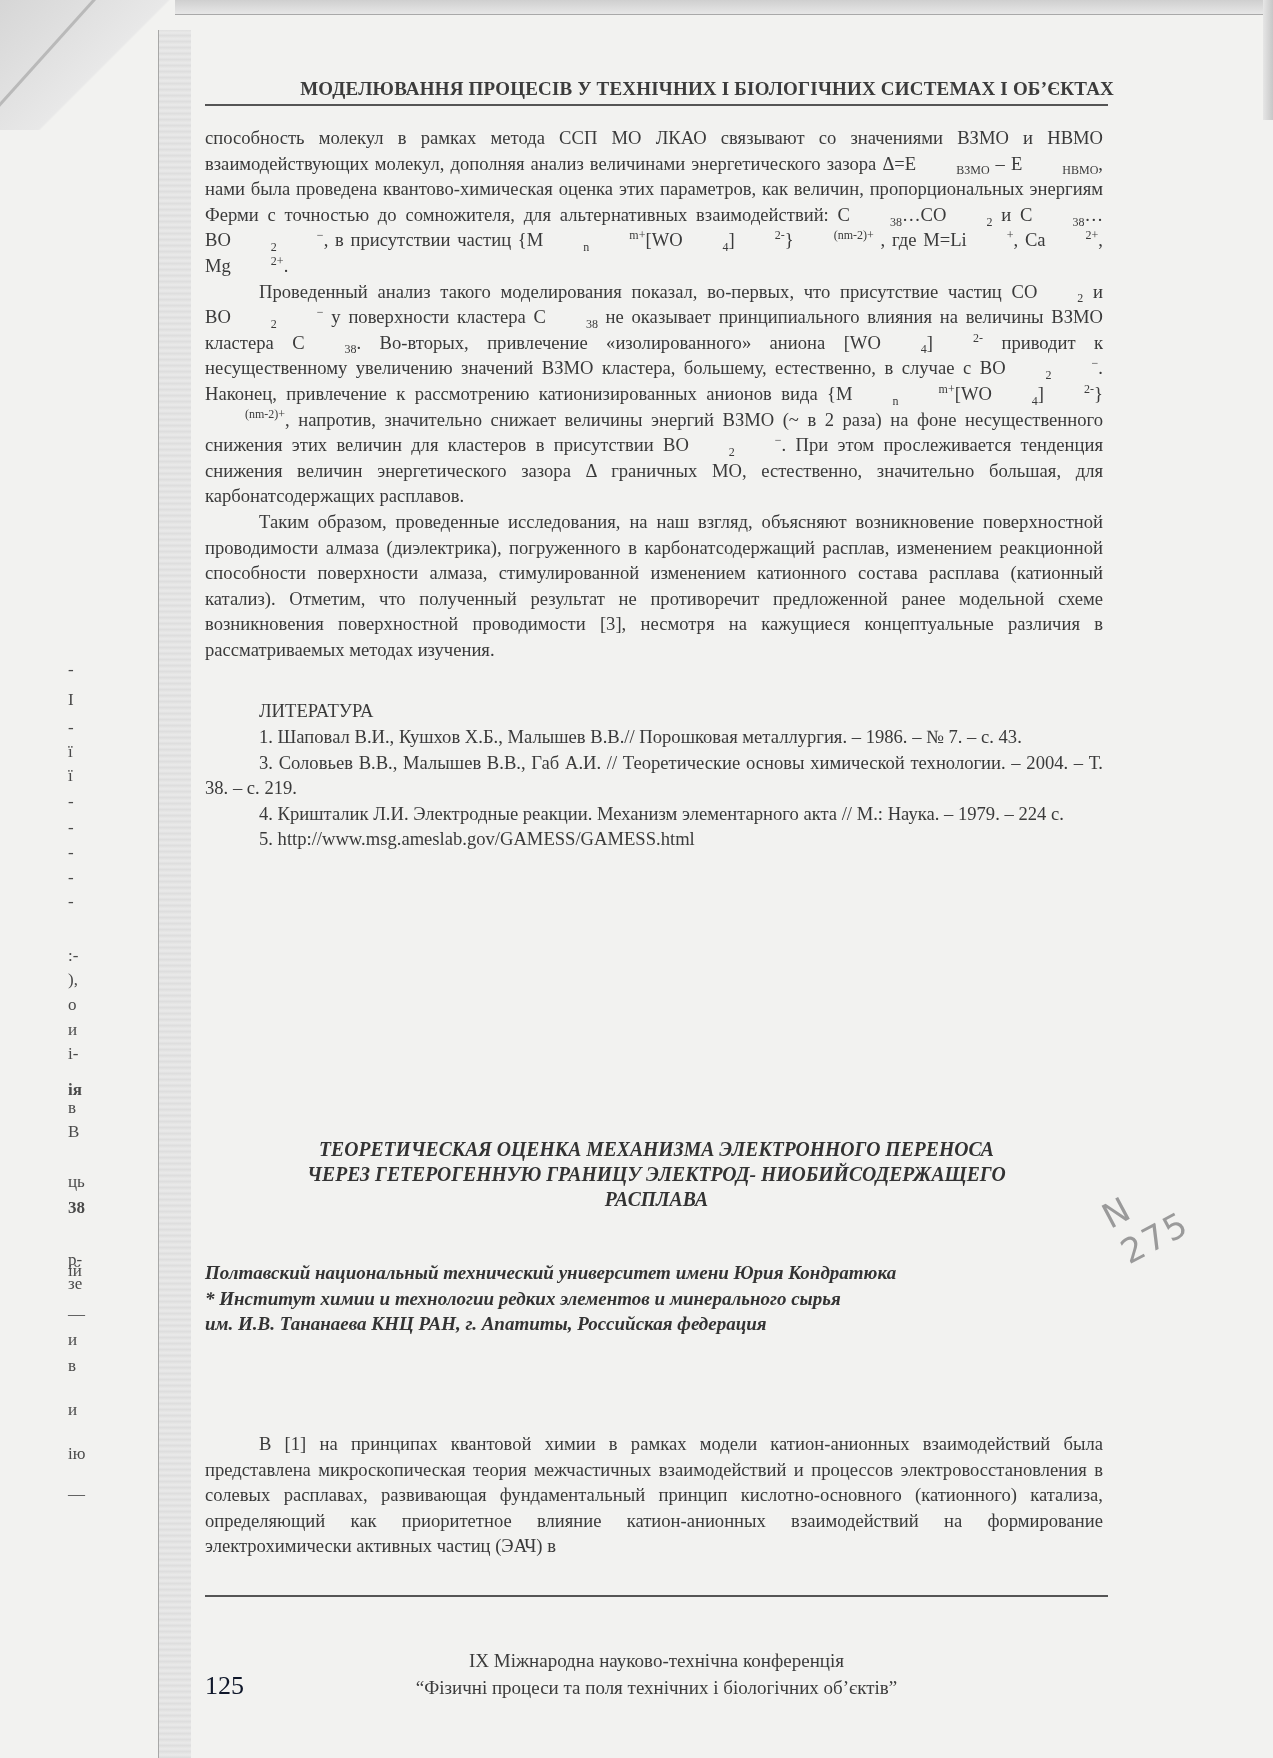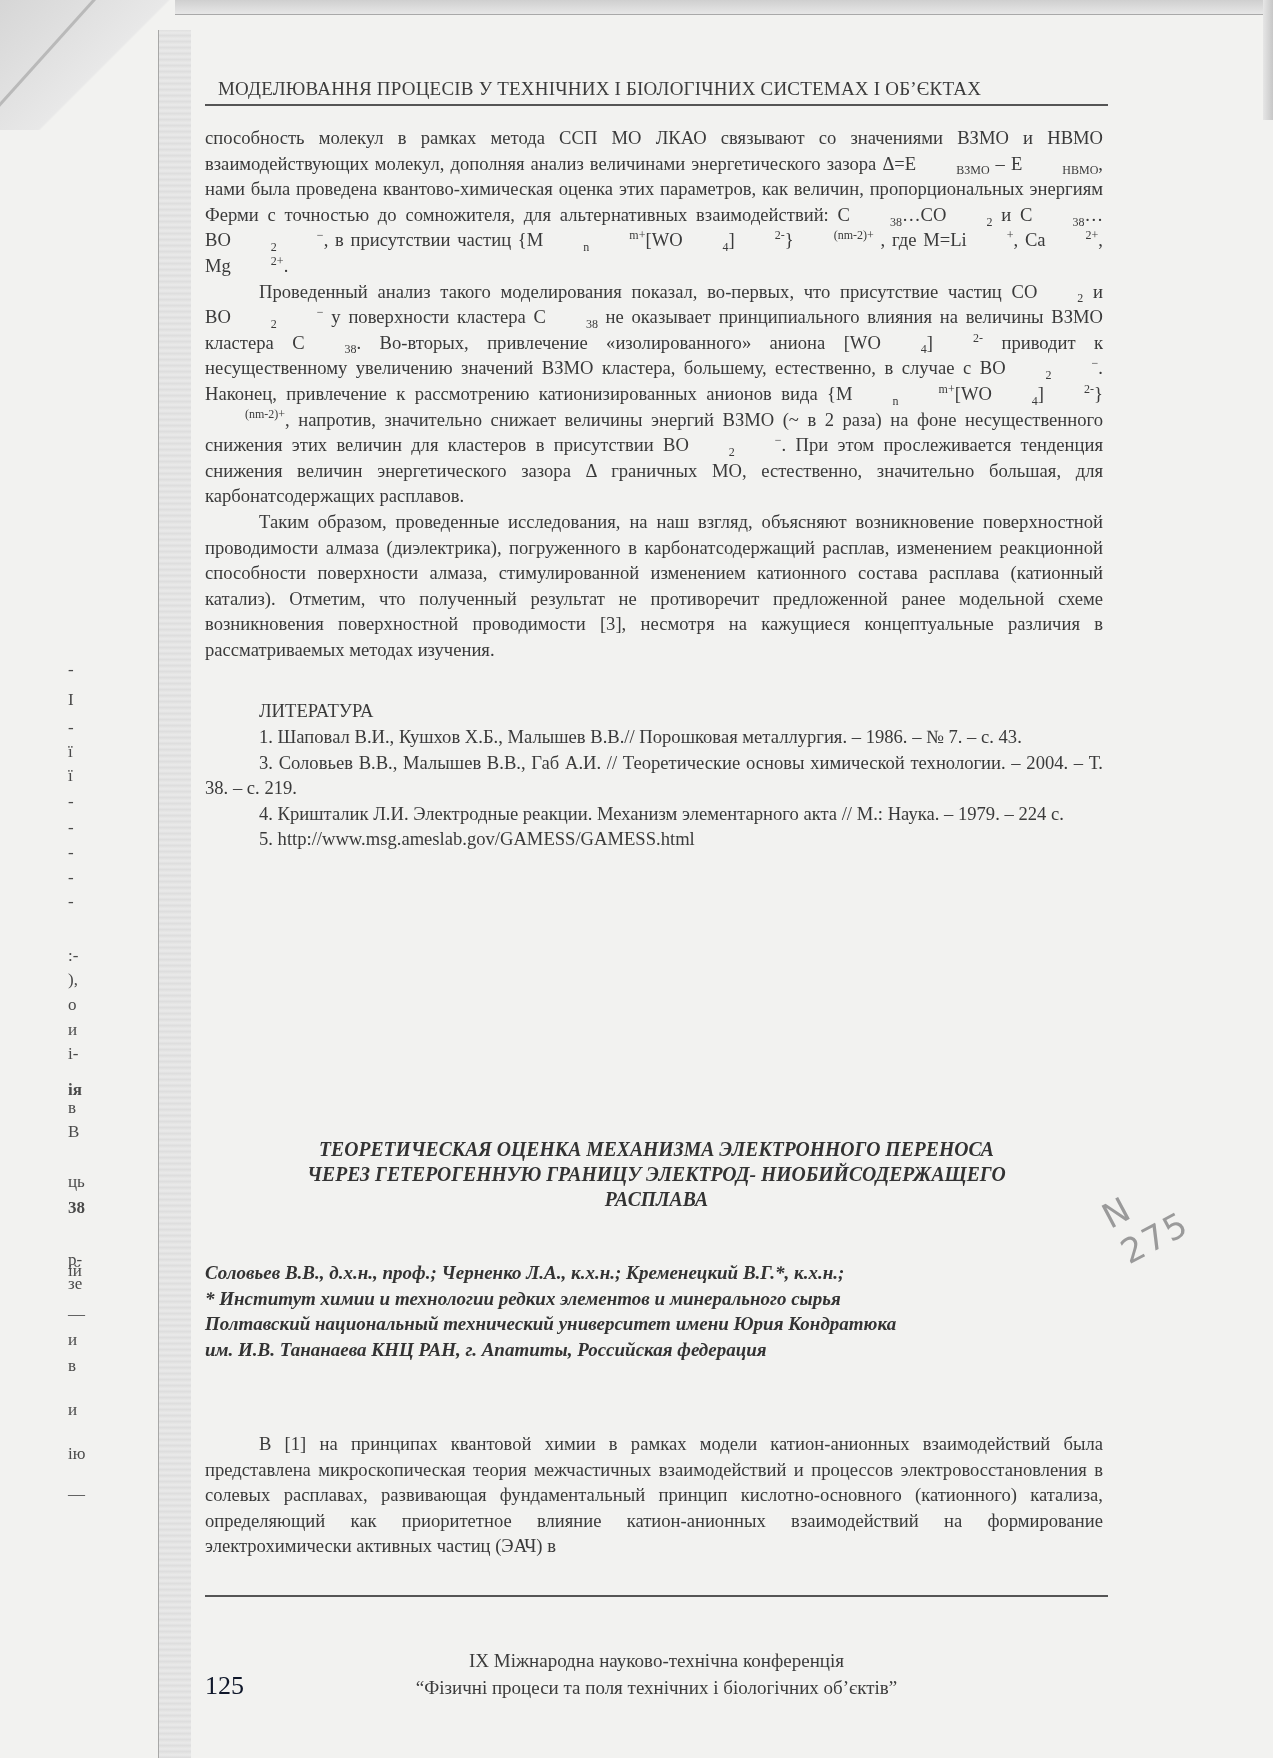--- a/index.html
+++ b/index.html
@@ -39,22 +39,22 @@
     position: absolute; left: 58px; top: 0; width: 60px; height: 1758px;
   }
   .margin-col span {
     position: absolute; left: 10px; font-size: 17px; color: #4a4a4a;
   }
 
   .page {
     position: absolute; left: 205px; top: 0; width: 903px;
   }
   .running-head {
-    position: absolute; top: 78px; left: 13px; width: 903px;
-    text-align: left; font-size: 19px; letter-spacing: 0.2px; color: #3c3c3c;
+    position: absolute; top: 78px; left: 6px; width: 903px;
+    text-align: right; font-size: 19px; letter-spacing: 0.2px; color: #3c3c3c; font-weight: bold;
   }
   .rule {
     position: absolute; left: 0; width: 903px; height: 1.5px; background: #555;
   }
   .body-text {
     position: absolute; left: 0; width: 898px;
     font-size: 18.6px; line-height: 25.6px; text-align: justify; color: #3a3a3a;
   }
   .body-text p { margin: 0; }
   .indent { text-indent: 54px; }
@@ -146,23 +146,22 @@
     <p class="ref">5. http://www.msg.ameslab.gov/GAMESS/GAMESS.html</p>
   </div>
 
   <div class="art-title">
     <div>ТЕОРЕТИЧЕСКАЯ ОЦЕНКА МЕХАНИЗМА ЭЛЕКТРОННОГО ПЕРЕНОСА</div>
     <div>ЧЕРЕЗ ГЕТЕРОГЕННУЮ ГРАНИЦУ ЭЛЕКТРОД- НИОБИЙСОДЕРЖАЩЕГО</div>
     <div>РАСПЛАВА</div>
   </div>
 
   <div class="authors">
-    <div>Соловьев В.В., д.х.н., проф.; Черненко Л.А., к.х.н.; Кременецкий В.Г.*, к.х.н.;</div>
+    <div>Полтавский национальный технический университет имени Юрия Кондратюка</div>
     <div>* Институт химии и технологии редких элементов и минерального сырья</div>
-    <div>Полтавский национальный технический университет имени Юрия Кондратюка</div>
     <div>им. И.В. Тананаева КНЦ РАН, г. Апатиты, Российская федерация</div>
   </div>
 
   <div class="body-text" style="top:1431px">
     <p class="indent">В [1] на принципах квантовой химии в рамках модели катион-анионных взаимодействий была представлена микроскопическая теория межчастичных взаимодействий и процессов электровосстановления в солевых расплавах, развивающая фундаментальный принцип кислотно-основного (катионного) катализа, определяющий как приоритетное влияние катион-анионных взаимодействий на формирование электрохимически активных частиц (ЭАЧ) в</p>
   </div>
 
   <div class="rule" style="top:1595px"></div>
   <div class="footer">
     <div>IX Міжнародна науково-технічна конференція</div>

